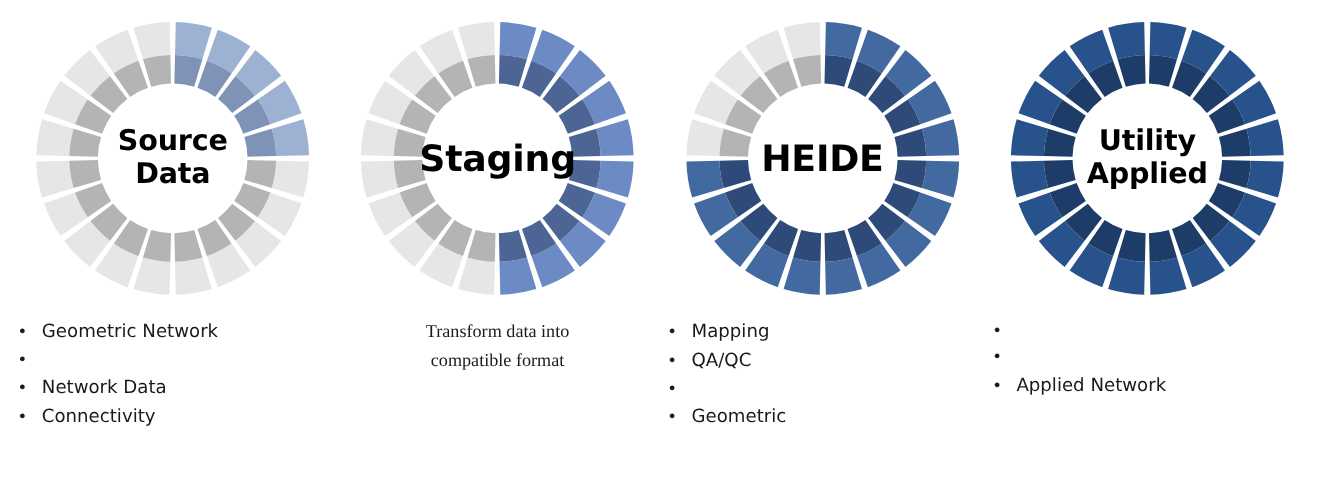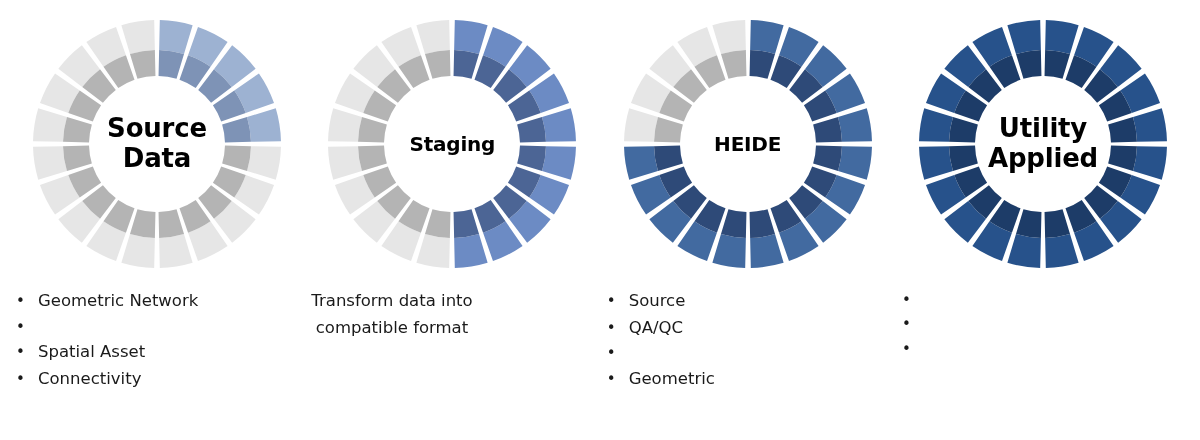--- a/index.html
+++ b/index.html
@@ -48,38 +48,38 @@
     position: absolute;
     left: 0;
     top: 0;
     width: 252px;
     height: 252px;
     display: flex;
     align-items: center;
     justify-content: center;
     text-align: center;
     font-weight: bold;
-    font-size: 20px;
+    font-size: 33px;
     line-height: 1.14;
     color: #000000;
     letter-spacing: -0.2px;
     pointer-events: none;
     padding: 0 46px;
     box-sizing: border-box;
   }
   .donut-label.small { font-size: 26px; }
 
   .caption {
     margin-top: 18px;
     width: 100%;
     display: flex;
     flex-direction: column;
     align-items: flex-start;
   }
-  .caption.centered { align-items: flex-start; }
+  .caption.centered { align-items: center; font-family: Liberation Serif, serif; }
 
   .bullet-list {
     list-style: none;
     margin: 0;
     padding: 0;
   }
 
   .bullet-list li {
     display: flex;
     align-items: baseline;
@@ -159,21 +159,21 @@
         <ul class="bullet-list">
           <li>
             <span class="bullet-dot">•</span>
             <span>Geometric Network</span>
           </li>
           <li>
             <span class="bullet-dot">•</span>
           </li>
           <li>
             <span class="bullet-dot">•</span>
-            <span>Spatial Asset</span>
+            <span>Network Data</span>
           </li>
           <li>
             <span class="bullet-dot">•</span>
             <span>Connectivity</span>
           </li>
         </ul>
       </div>
     </div>
     <div class="stage">
       <div class="donut-wrap">
@@ -269,21 +269,21 @@
           <path d="M 72.49 48.72 A 94 94 0 0 1 94.93 37.28 L 103.53 61.82 A 68 68 0 0 0 87.29 70.09 Z" fill="#b4b4b4"></path>
           <path d="M 90.37 7.23 A 124 124 0 0 1 123.19 2.03 L 123.87 32.02 A 94 94 0 0 0 98.99 35.96 Z" fill="#e6e6e6"></path>
           <path d="M 98.99 35.96 A 94 94 0 0 1 123.87 32.02 L 124.46 58.02 A 68 68 0 0 0 106.46 60.87 Z" fill="#b4b4b4"></path>
         </svg>
         <div class="donut-label">HEIDE</div>
       </div>
       <div class="caption">
         <ul class="bullet-list">
           <li>
             <span class="bullet-dot">•</span>
-            <span>Source</span>
+            <span>Mapping</span>
           </li>
           <li>
             <span class="bullet-dot">•</span>
             <span>QA/QC</span>
           </li>
           <li>
             <span class="bullet-dot">•</span>
           </li>
           <li>
             <span class="bullet-dot">•</span>
@@ -341,17 +341,18 @@
       <div class="caption">
         <ul class="bullet-list">
           <li>
             <span class="bullet-dot">•</span>
           </li>
           <li>
             <span class="bullet-dot">•</span>
           </li>
           <li>
             <span class="bullet-dot">•</span>
+            <span>Applied Network</span>
           </li>
         </ul>
       </div>
     </div>
   </div>
 
 </body></html>

